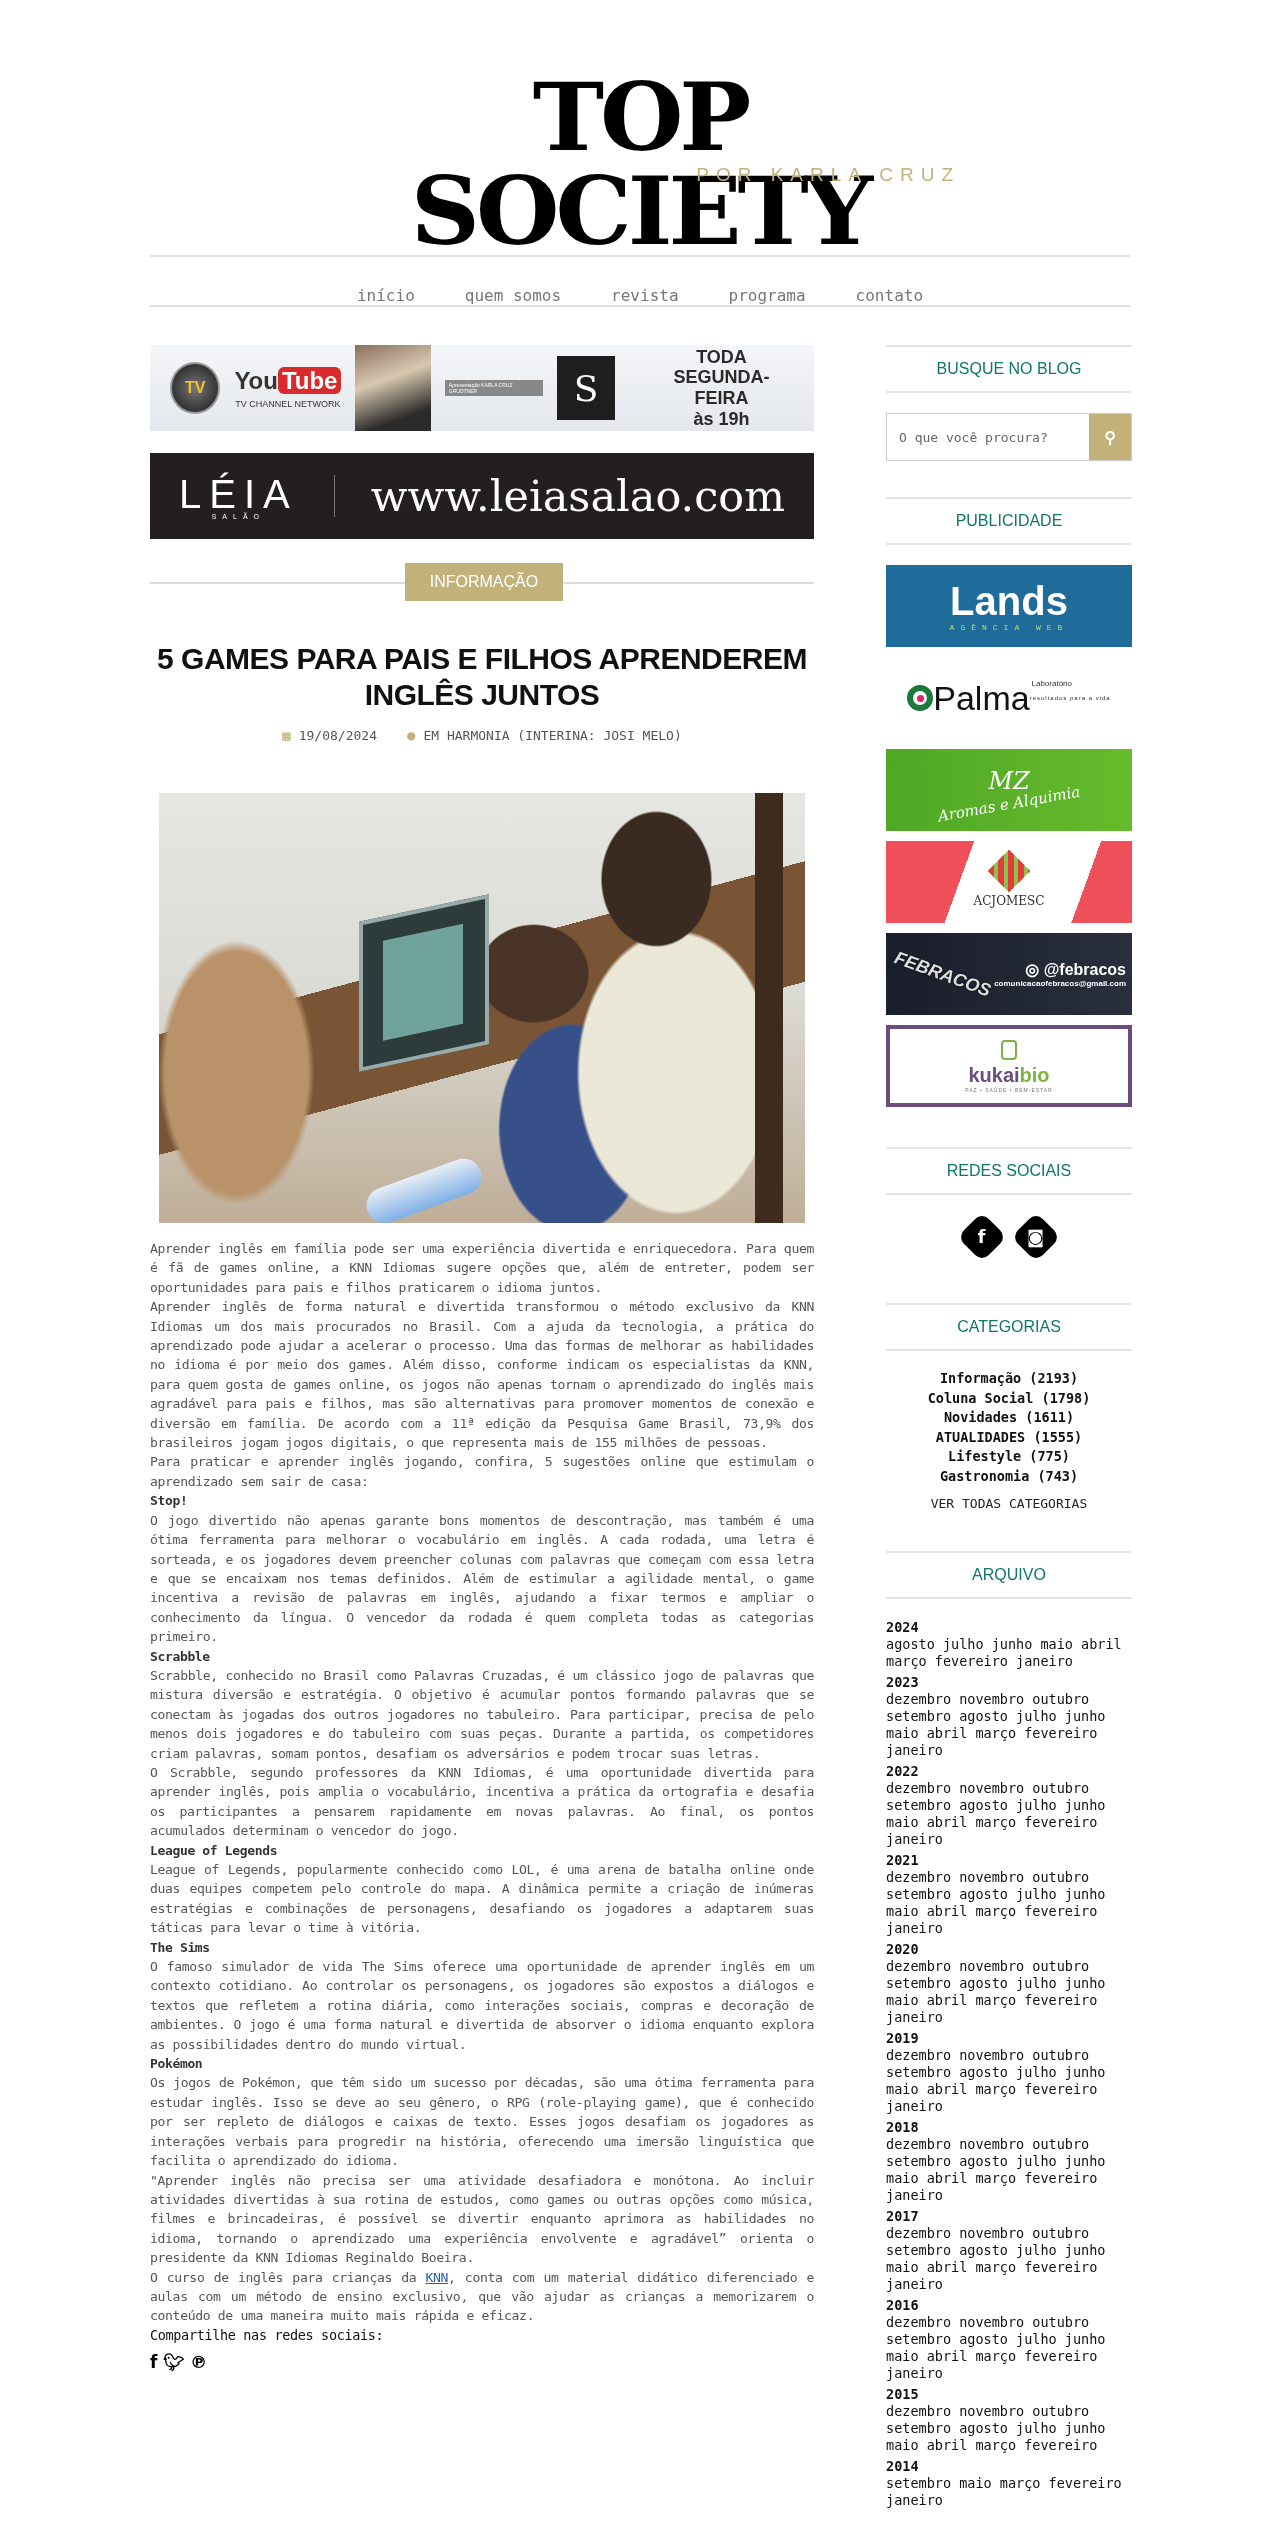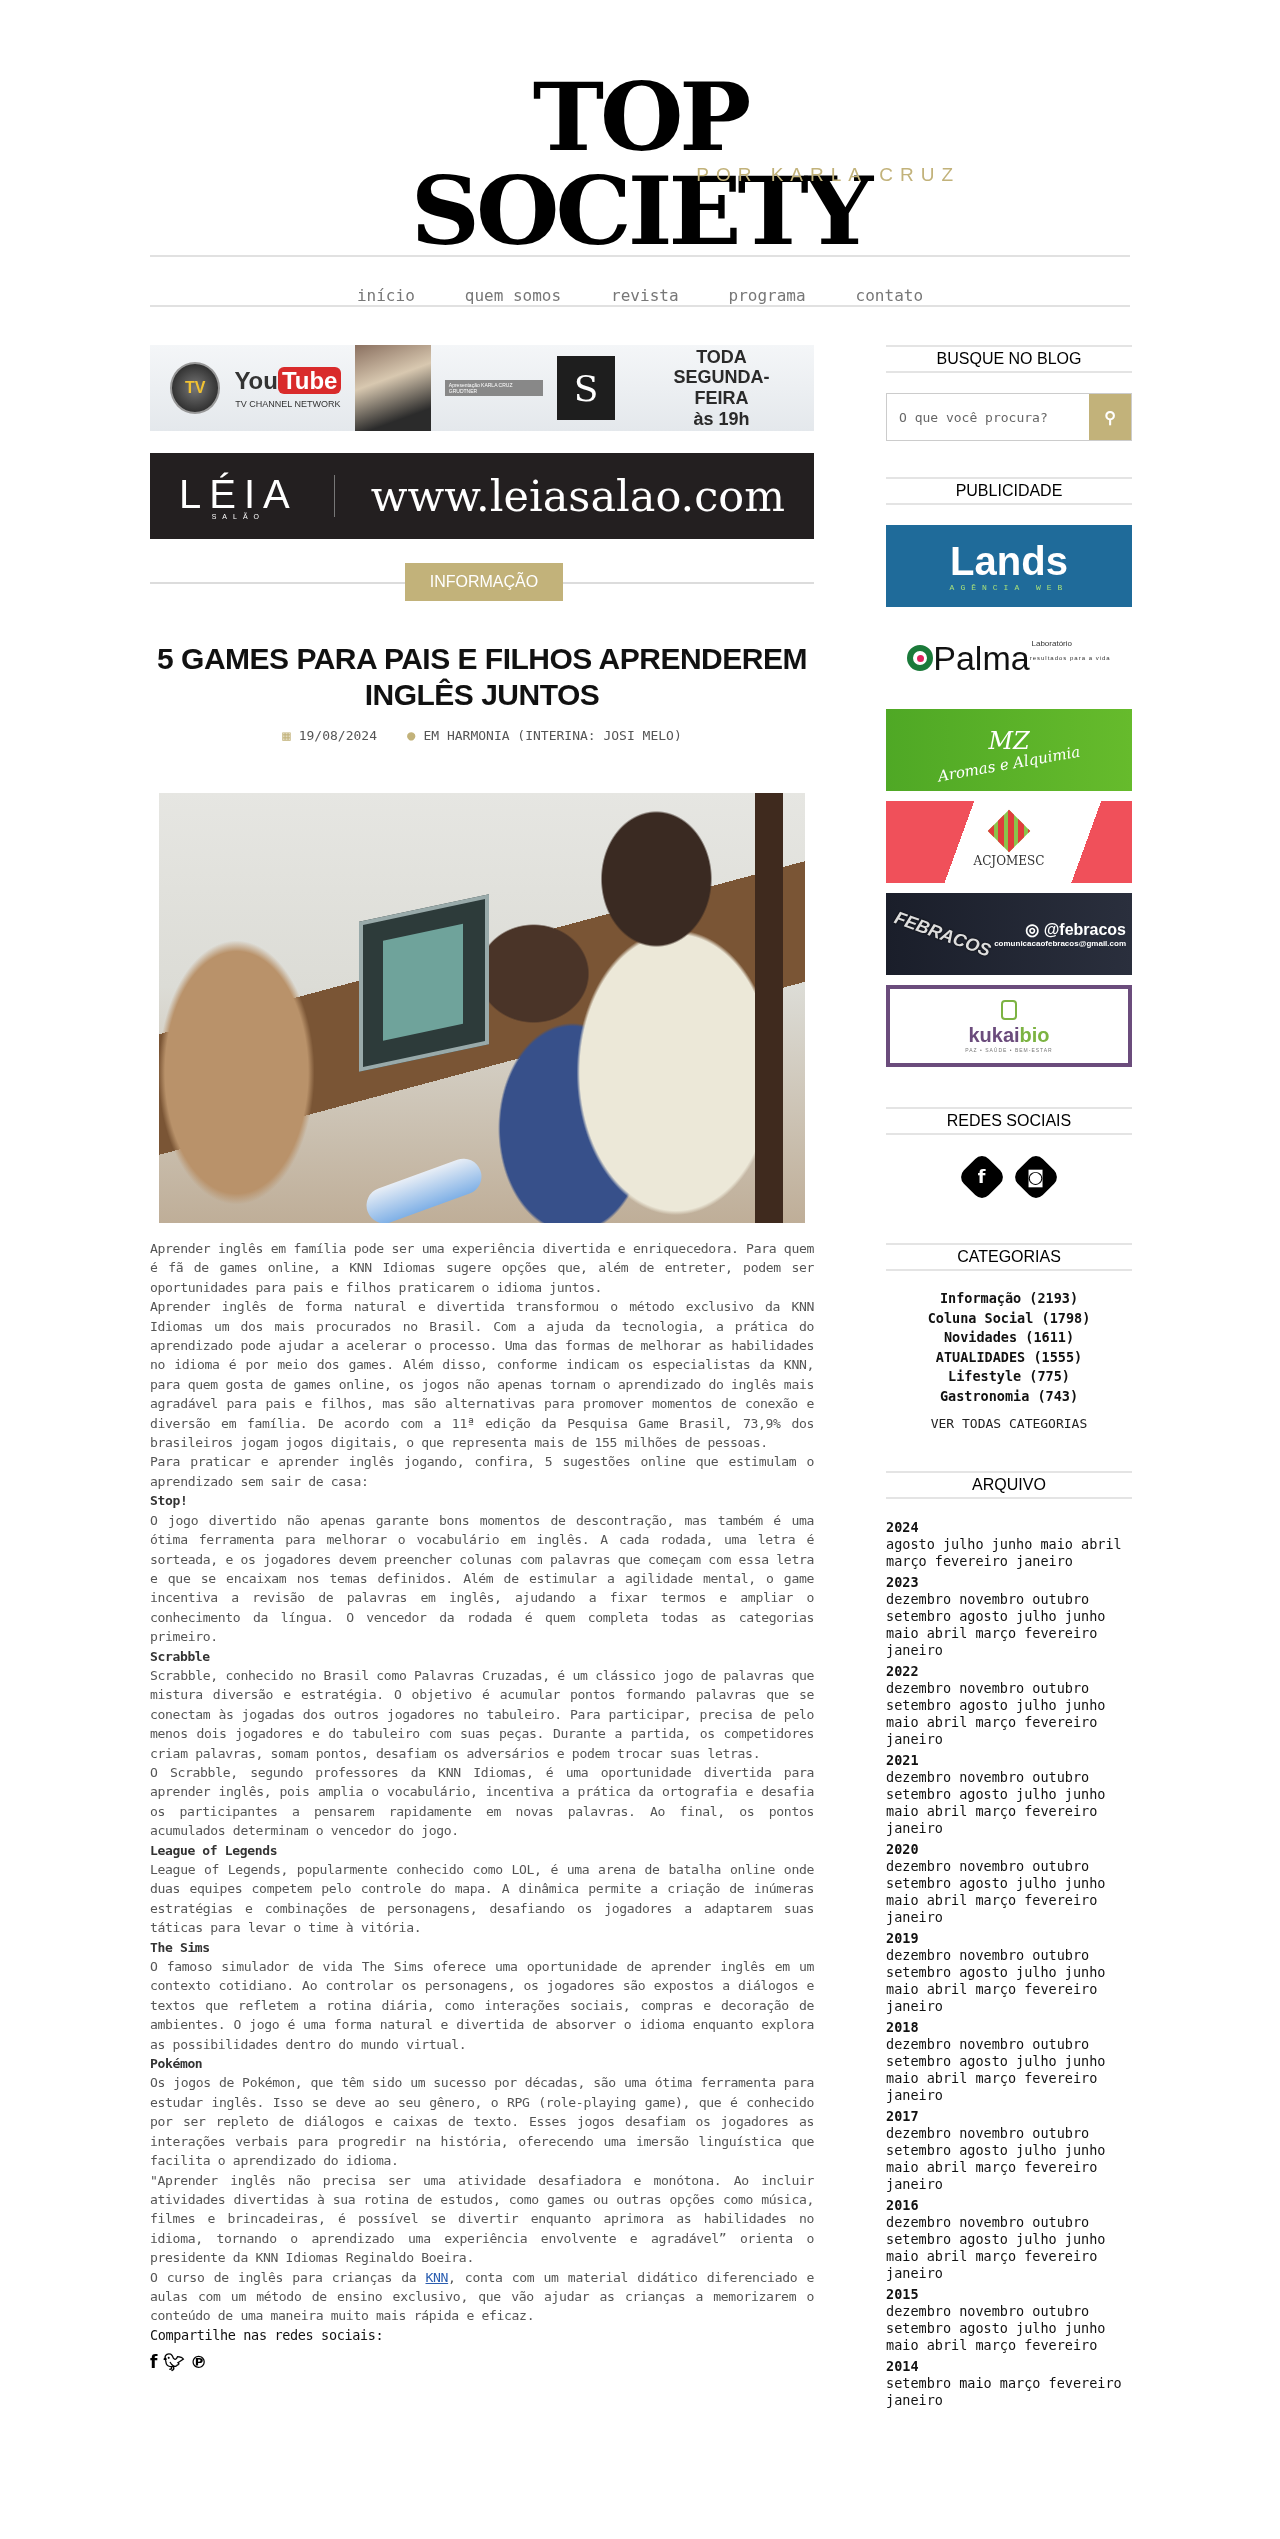--- a/index.html
+++ b/index.html
@@ -62,21 +62,21 @@
   .article { margin-top: 16px; font-size: 13.1px; line-height: 19.4px; color: #555; text-align: justify; font-family: "DejaVu Sans Mono", monospace; letter-spacing: -0.35px; }
   .article p { margin: 0; }
   .article h4 { font-weight: bold; font-size: 13px; color: #333; }
   .article a { color: #2a5db0; text-decoration: underline; }
   .share-label { font-size: 13.5px; color: #111; margin-top: 0; }
   .share-icons { margin-top: 8px; display: flex; gap: 6px; align-items: center; }
   .share-icons span { font-size: 17px; color: #000; font-family: "DejaVu Sans", sans-serif; font-weight: bold; }
 
   
   .sidebar { position: absolute; left: 886px; top: 345px; width: 246px; }
-  .widget-title { border-top: 2px solid #e4e4e4; border-bottom: 2px solid #e4e4e4; height: 28px; display: flex; align-items: center; justify-content: center; font-family: "Liberation Sans", sans-serif; font-size: 16px; color: #000000; }
+  .widget-title { border-top: 2px solid #e4e4e4; border-bottom: 2px solid #e4e4e4; height: 48px; display: flex; align-items: center; justify-content: center; font-family: "Liberation Sans", sans-serif; font-size: 16px; color: #0f766e; }
   .search-box { margin-top: 20px; display: flex; height: 48px; border: 1px solid #ccc; }
   .search-input { flex: 1; border: none; padding: 0 12px; font-family: "DejaVu Sans Mono", monospace; font-size: 13px; color: #555; outline: none; }
   .search-input::placeholder { color: #666; }
   .search-btn { width: 42px; background: #c2b27a; color: #fff; display: flex; align-items: center; justify-content: center; font-size: 16px; font-weight: bold; }
 
   .ad { width: 246px; height: 82px; margin-top: 10px; display: flex; align-items: center; justify-content: center; overflow: hidden; position: relative; }
   .ad-lands { background: #1f6b9a; color: #fff; flex-direction: column; }
   .ad-lands .big { font-family: "Liberation Sans", sans-serif; font-weight: bold; font-size: 40px; line-height: 1; }
   .ad-lands .small { font-size: 8px; letter-spacing: 6px; margin-top: 2px; color: #a8e07a; font-family:Liberation Mono, monospace; }
   .ad-palma { background: #fff; flex-direction: row; }

